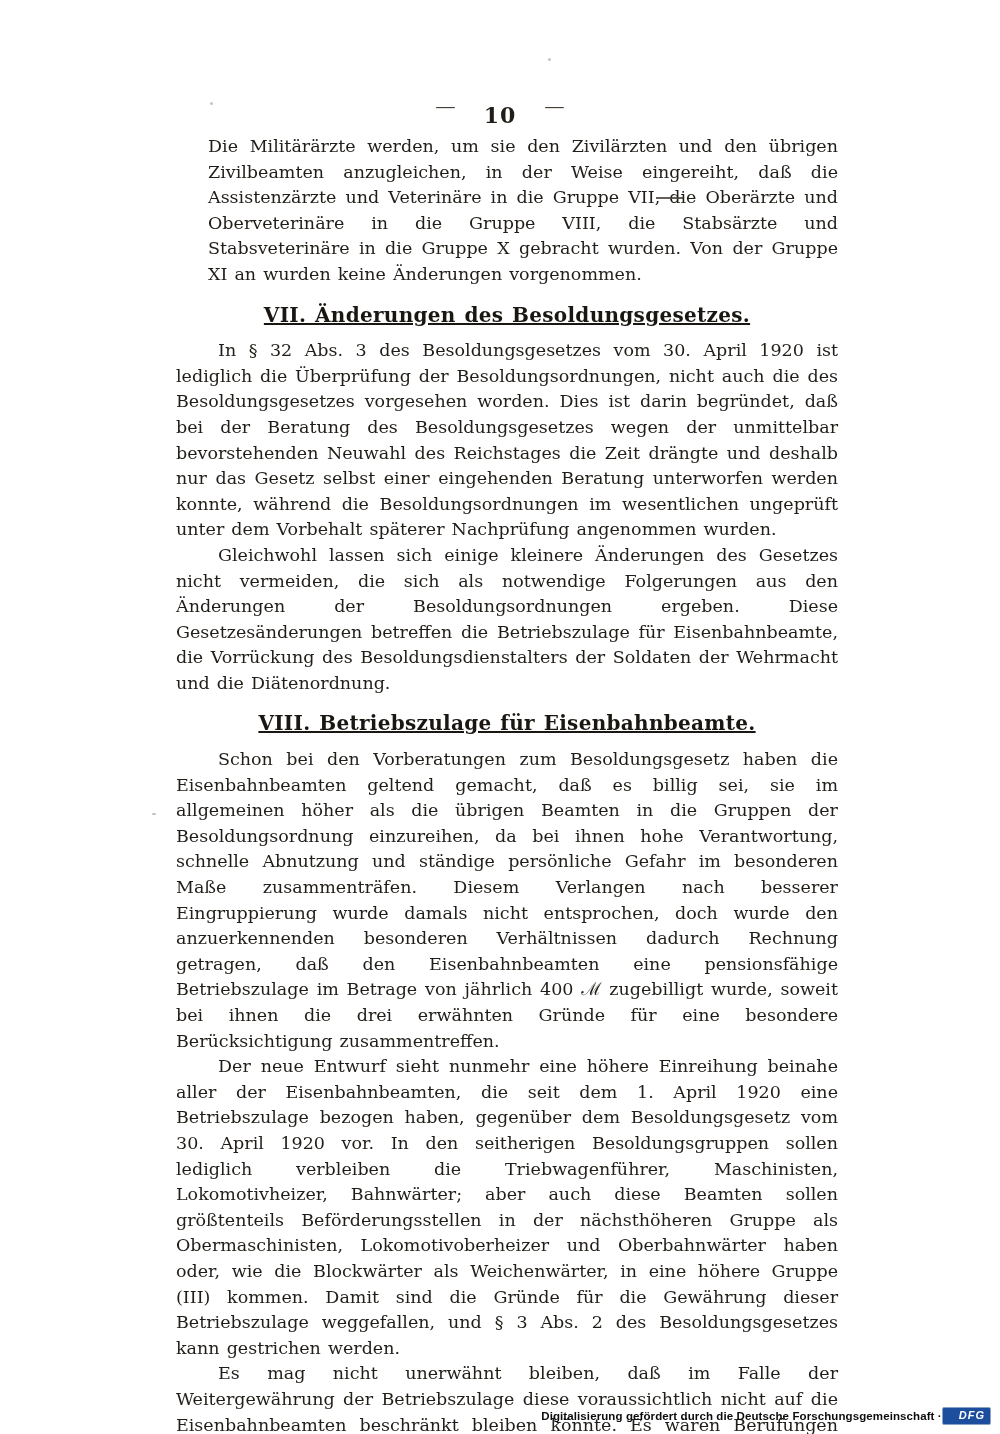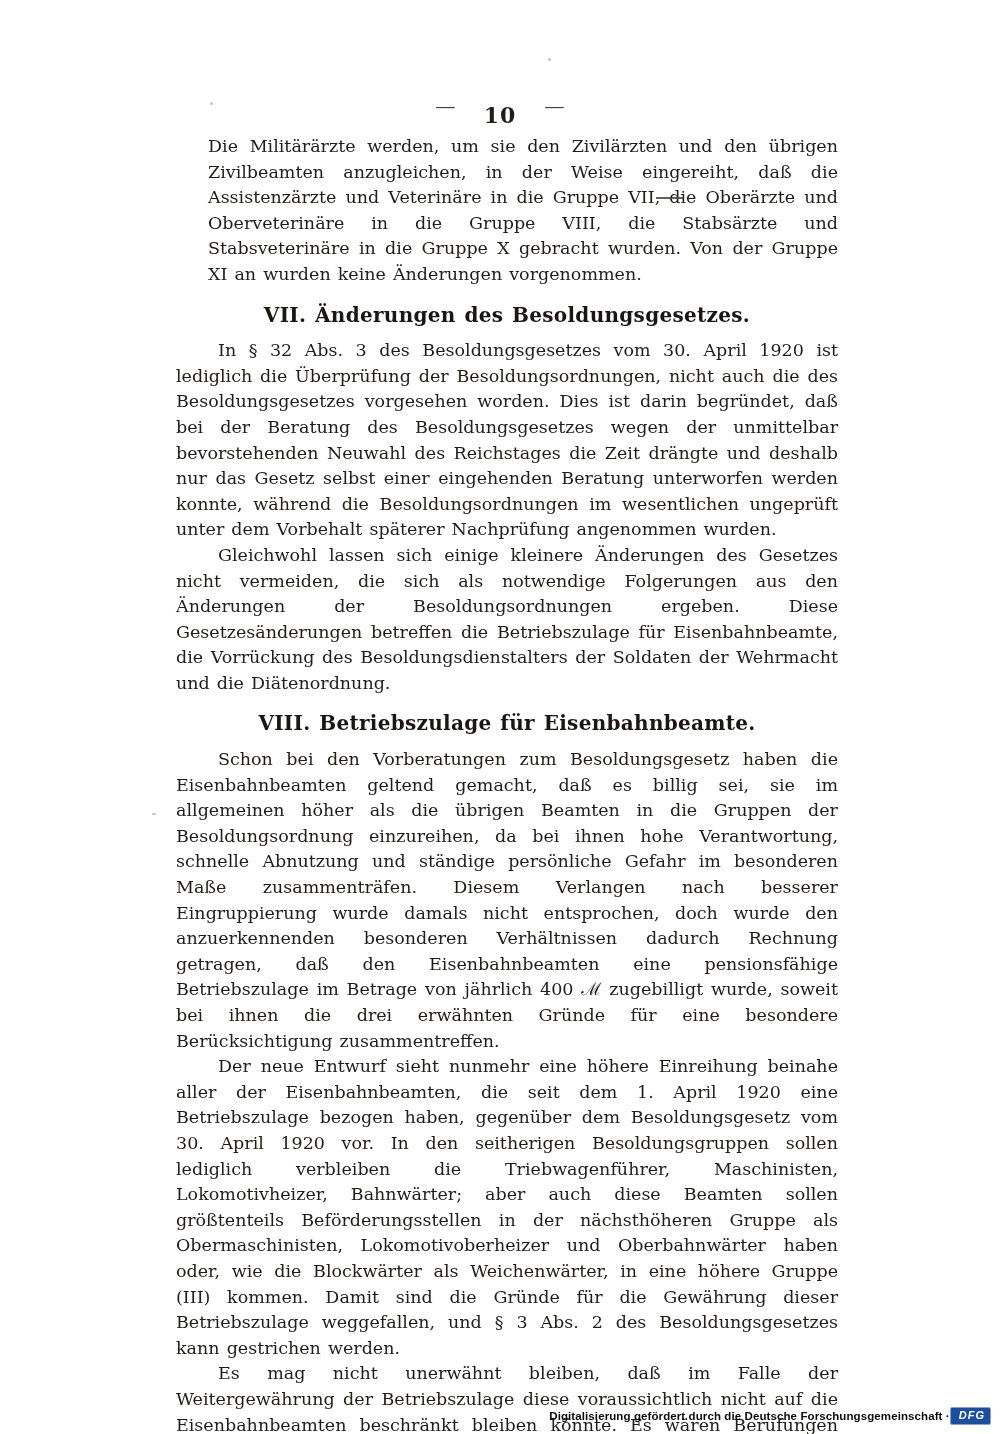--- a/index.html
+++ b/index.html
@@ -24,21 +24,21 @@
     font-size:17.5px;line-height:25.6px;
     color:var(--ink,#211d18);
     text-align:justify;
     word-spacing:1.5px;
     hyphens:auto;
   }
   .text-block p{margin:0;text-indent:42px;}
   .text-block p.noindent{text-indent:0;margin-left:32px;}
   .text-block h2{
     font-size:20px;font-weight:bold;text-align:center;
-    margin:15px 0 10px;letter-spacing:0.3px;color:#1a1713;
+    margin:15px 0 10px;letter-spacing:0.3px;color:#1a1713;text-decoration:underline;
   }
   
   .stray-underline{
     position:absolute;left:656px;top:197px;width:27px;height:2px;
     background:#4a443c;opacity:0.85;
   }
   .speck{position:absolute;width:3px;height:3px;border-radius:50%;background:#c8c3ba;}
   .speck.s1{left:548px;top:58px;}
   .speck.s2{left:210px;top:102px;}
   .speck.s3{left:152px;top:813px;width:4px;height:2px;border-radius:1px;}
@@ -50,21 +50,21 @@
     font-size:11.5px;font-weight:bold;color:#0c0c0c;
     letter-spacing:0.1px;
   }
   .dfg-logo{
     display:inline-block;
     background:var(--dfg_blue,#1d4e9e);
     color:#ffffff;
     font-family:"Liberation Sans",sans-serif;
     font-size:11px;font-weight:bold;font-style:italic;
     letter-spacing:1px;
-    padding:2px 5px 3px 8px;
+    padding:2px 5px 3px 16px;
     border:1px solid #8aa2c8;
     border-radius:2px;
     line-height:11px;
   }
 </style>
 </head>
 <body>
 
 <div class="page">
 

